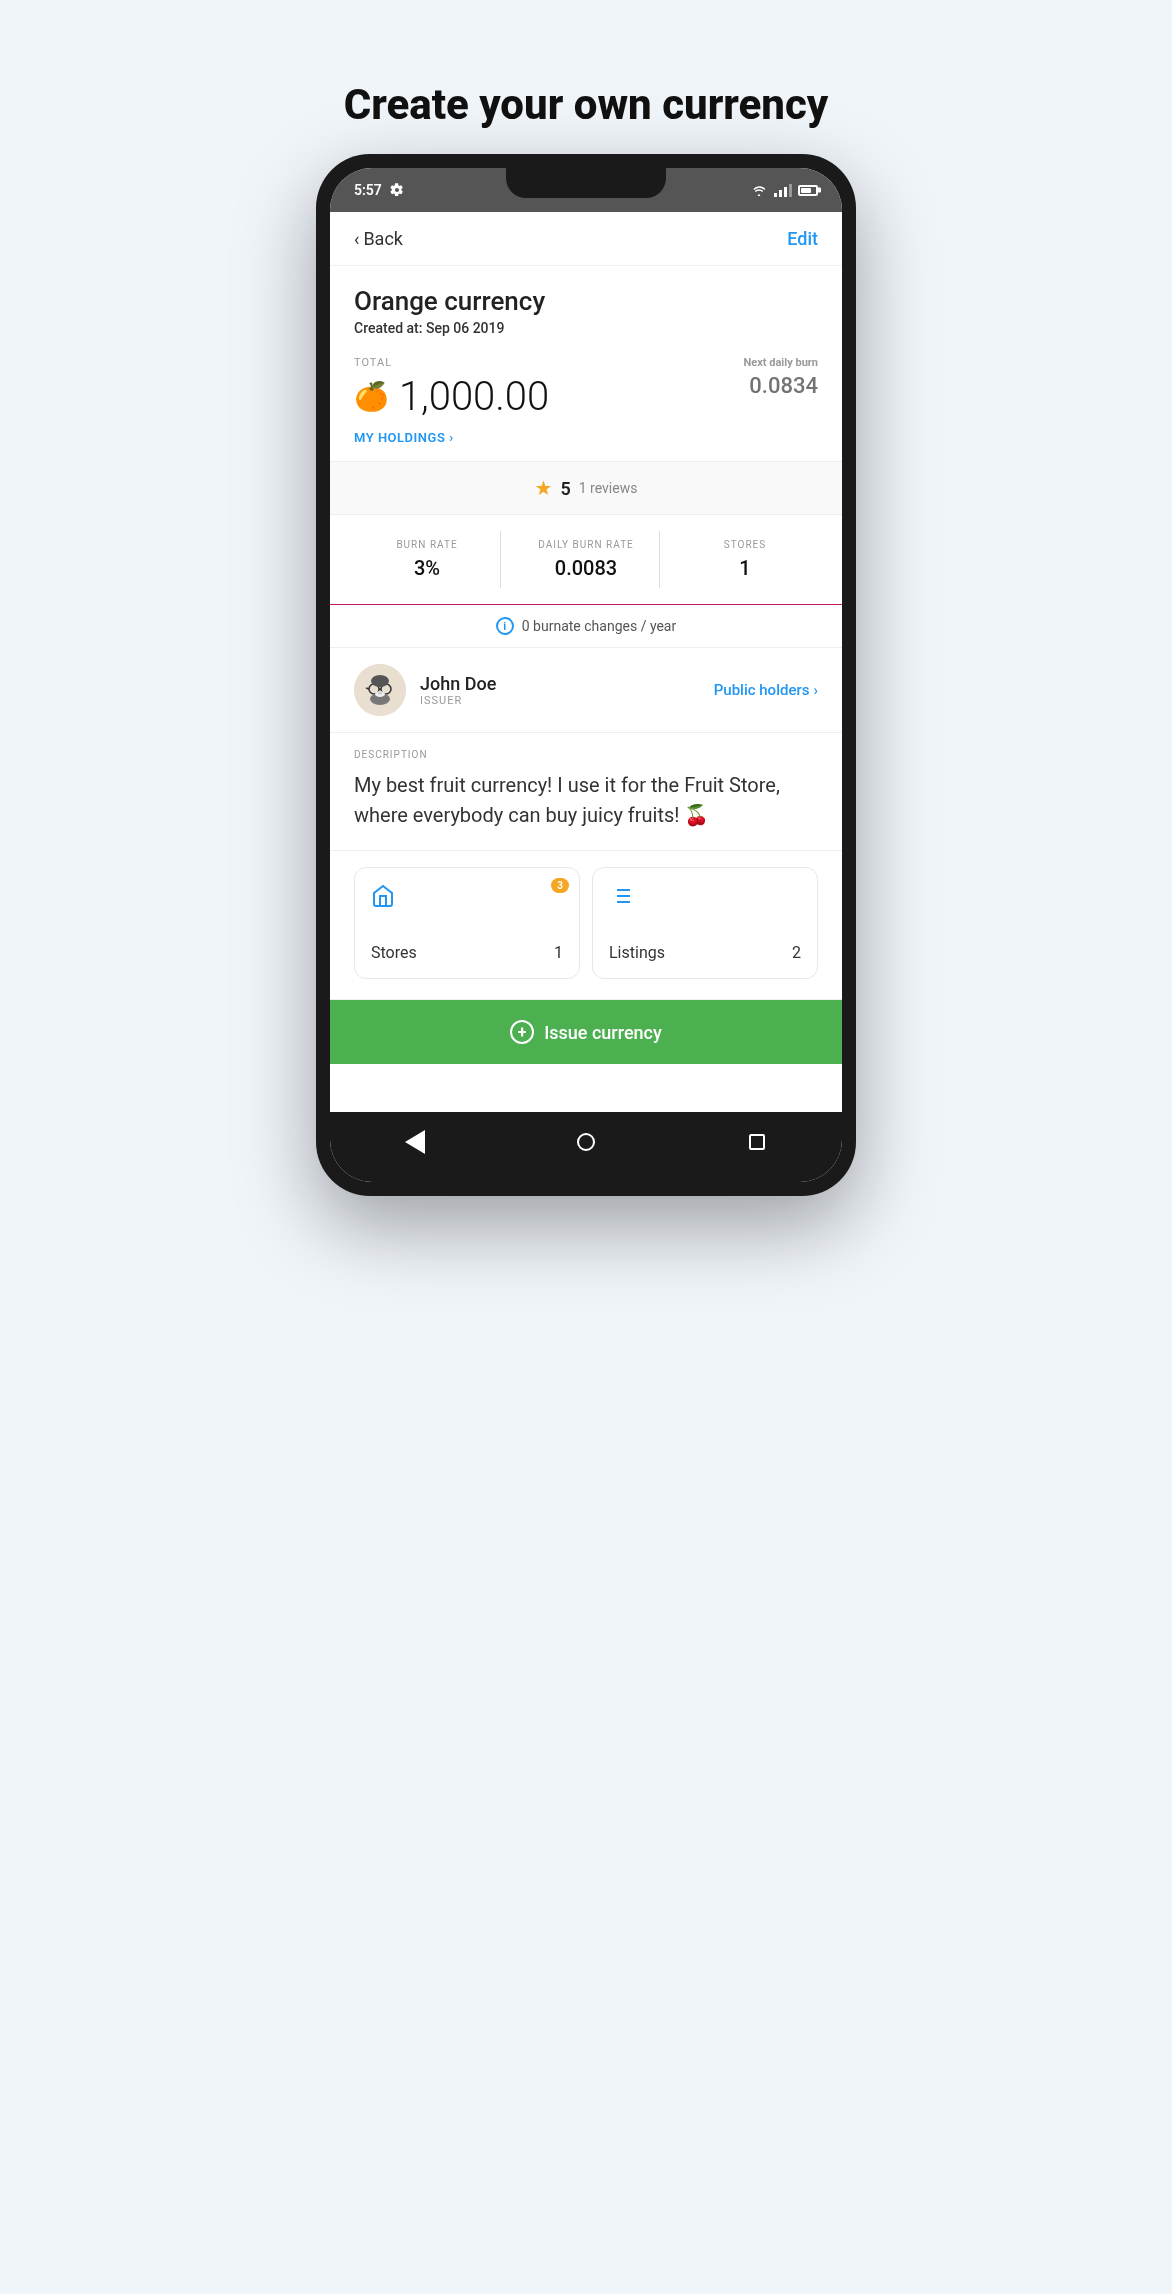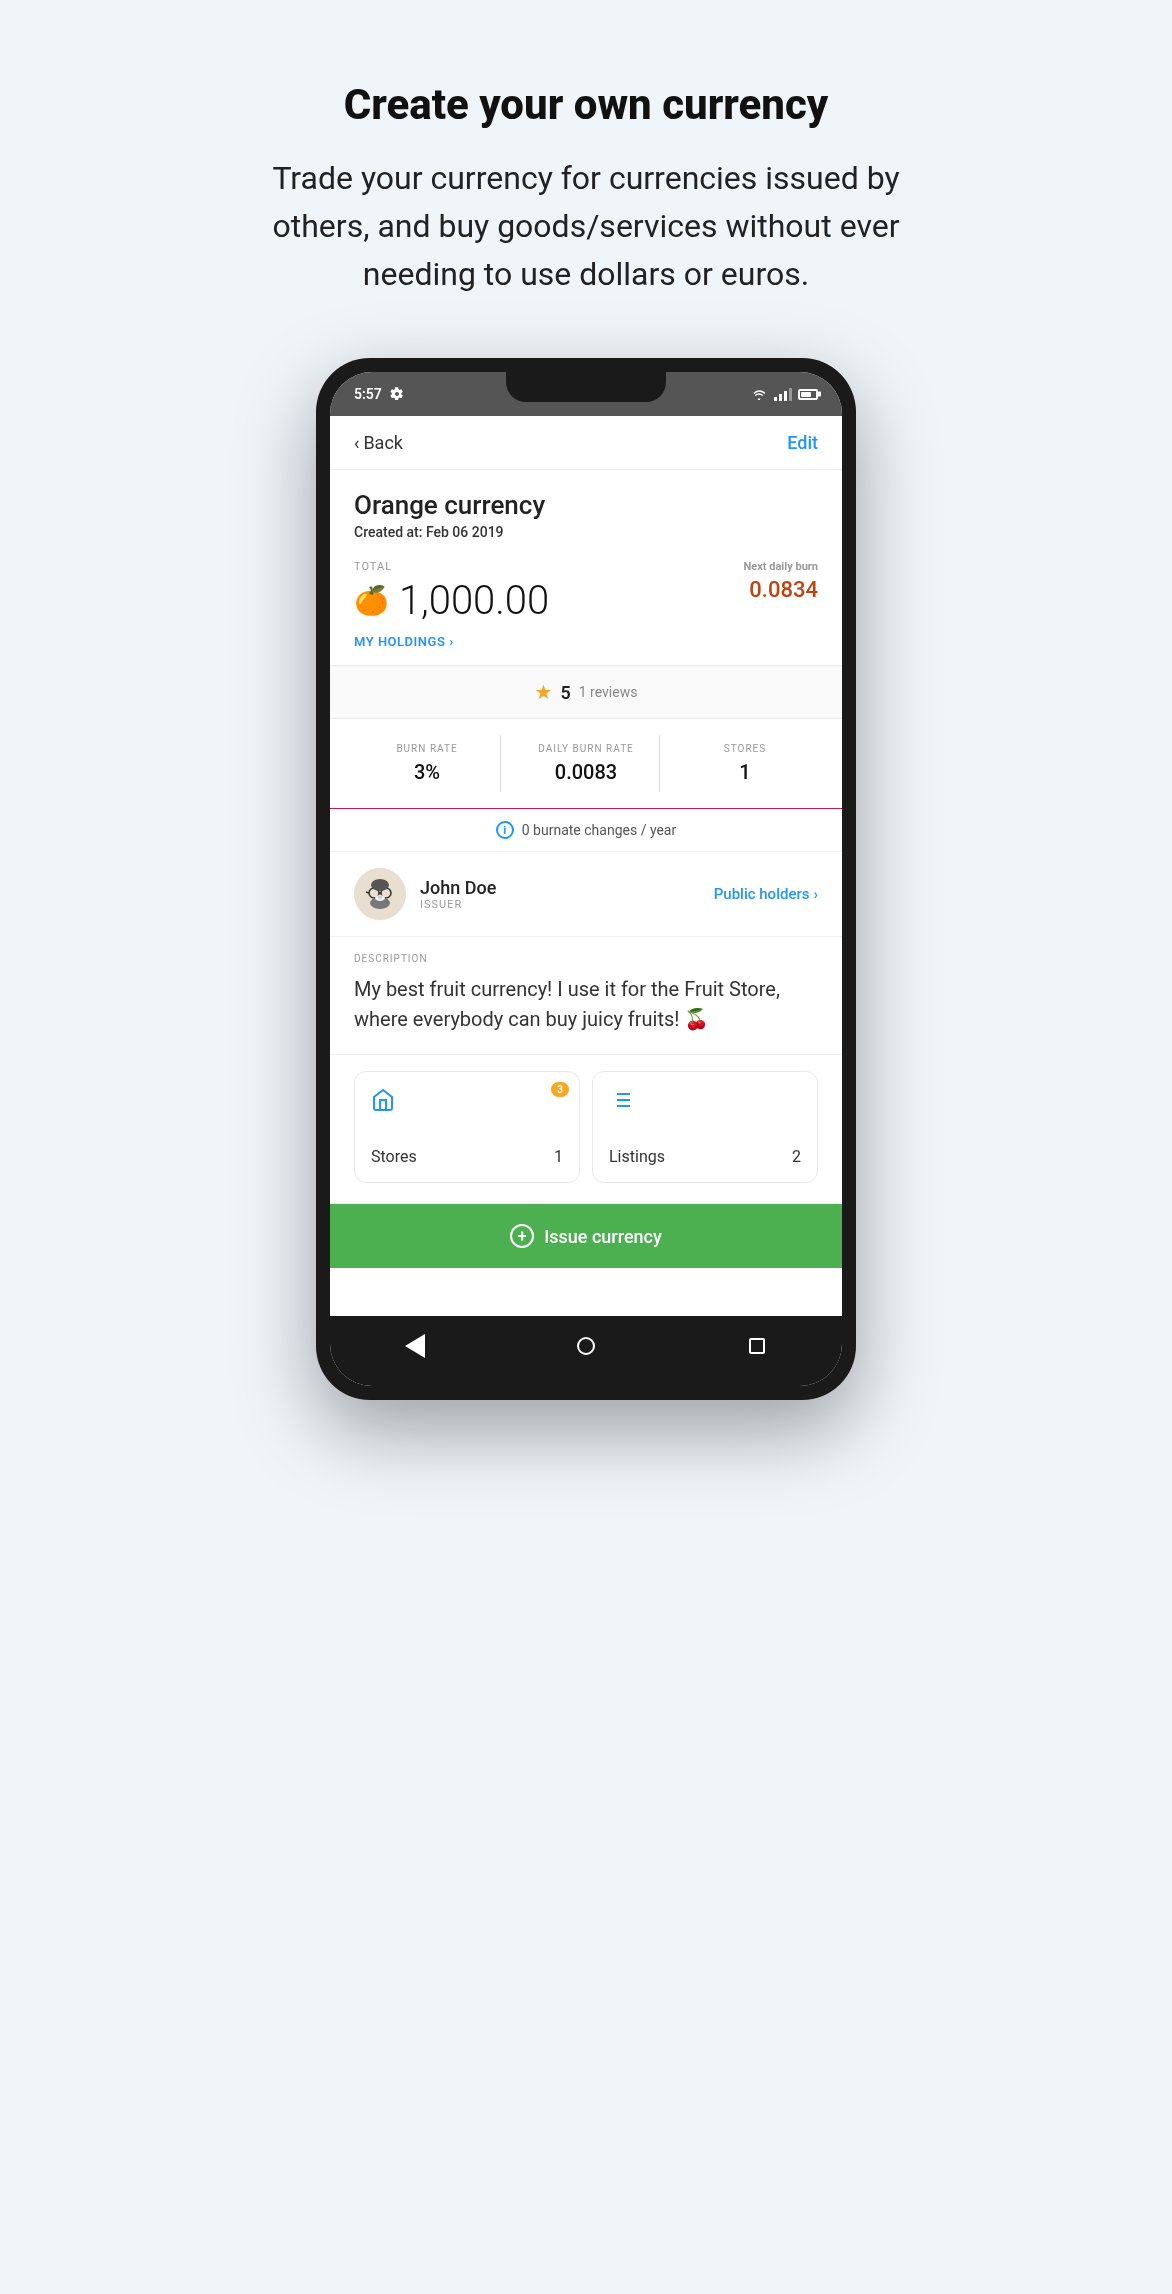--- a/index.html
+++ b/index.html
@@ -185,21 +185,21 @@
     .next-burn-label {
       font-size: 11px;
       color: #999;
       margin-bottom: 4px;
       font-weight: bold;
     }
 
     .next-burn-value {
       font-size: 22px;
       font-weight: 500;
-      color: #c2410c;
+      color: #737373;
     }
 
     .my-holdings-link {
       color: #2196f3;
       font-size: 13px;
       font-weight: 600;
       letter-spacing: 0.5px;
       text-transform: uppercase;
       display: flex;
       align-items: center;
@@ -535,21 +535,20 @@
       width: 24px;
       height: 24px;
     }
   </style>
 </head>
 <body>
 
 <div class="page-wrapper">
 
   <h1 class="headline">Create your own currency</h1>
-  <p class="subheadline">Trade your currency for currencies issued by others, and buy goods/services without ever needing to use dollars or euros.</p>
 
   <div class="phone">
     <div class="phone-inner">
 
       <div class="status-bar">
         <div class="notch"></div>
         <div class="status-bar-left">
           <span>5:57</span>
           <svg class="gear-icon-svg" viewBox="0 0 24 24">
             <path d="M12 15.5A3.5 3.5 0 018.5 12 3.5 3.5 0 0112 8.5a3.5 3.5 0 013.5 3.5 3.5 3.5 0 01-3.5 3.5m7.43-2.92c.04-.36.07-.73.07-1.08s-.03-.73-.07-1.08l2.32-1.81c.21-.16.27-.45.13-.68l-2.2-3.81c-.14-.23-.42-.31-.65-.23l-2.74 1.1c-.57-.44-1.18-.8-1.86-1.07l-.41-2.91c-.04-.25-.26-.44-.52-.44h-4.4c-.26 0-.48.19-.52.44l-.41 2.91c-.68.27-1.29.63-1.86 1.07l-2.74-1.1c-.24-.09-.51 0-.65.23l-2.2 3.81c-.14.23-.08.52.13.68l2.32 1.81c-.04.35-.07.72-.07 1.08s.03.73.07 1.08l-2.32 1.81c-.21.16-.27.45-.13.68l2.2 3.81c.14.23.42.31.65.23l2.74-1.1c.57.44 1.18.8 1.86 1.07l.41 2.91c.04.25.26.44.52.44h4.4c.26 0 .48-.19.52-.44l.41-2.91c.68-.27 1.29-.63 1.86-1.07l2.74 1.1c.24.09.51 0 .65-.23l2.2-3.81c.14-.23.08-.52-.13-.68l-2.32-1.81z"></path>
@@ -581,21 +580,21 @@
             <span>‹</span>
             <span>Back</span>
           </div>
           <div class="edit-btn">Edit</div>
         </div>
 
         <div class="currency-header">
           <div class="currency-name">Orange currency</div>
           <div class="created-at">
             <span>Created at:</span>
-            <span>Feb 06 2019</span>
+            <span>Sep 06 2019</span>
           </div>
 
           <div class="total-row">
             <div>
               <div class="total-label">TOTAL</div>
               <div class="total-amount">
                 <span class="orange-emoji">🍊</span>
                 <span class="amount-value">1,000.00</span>
               </div>
             </div>

